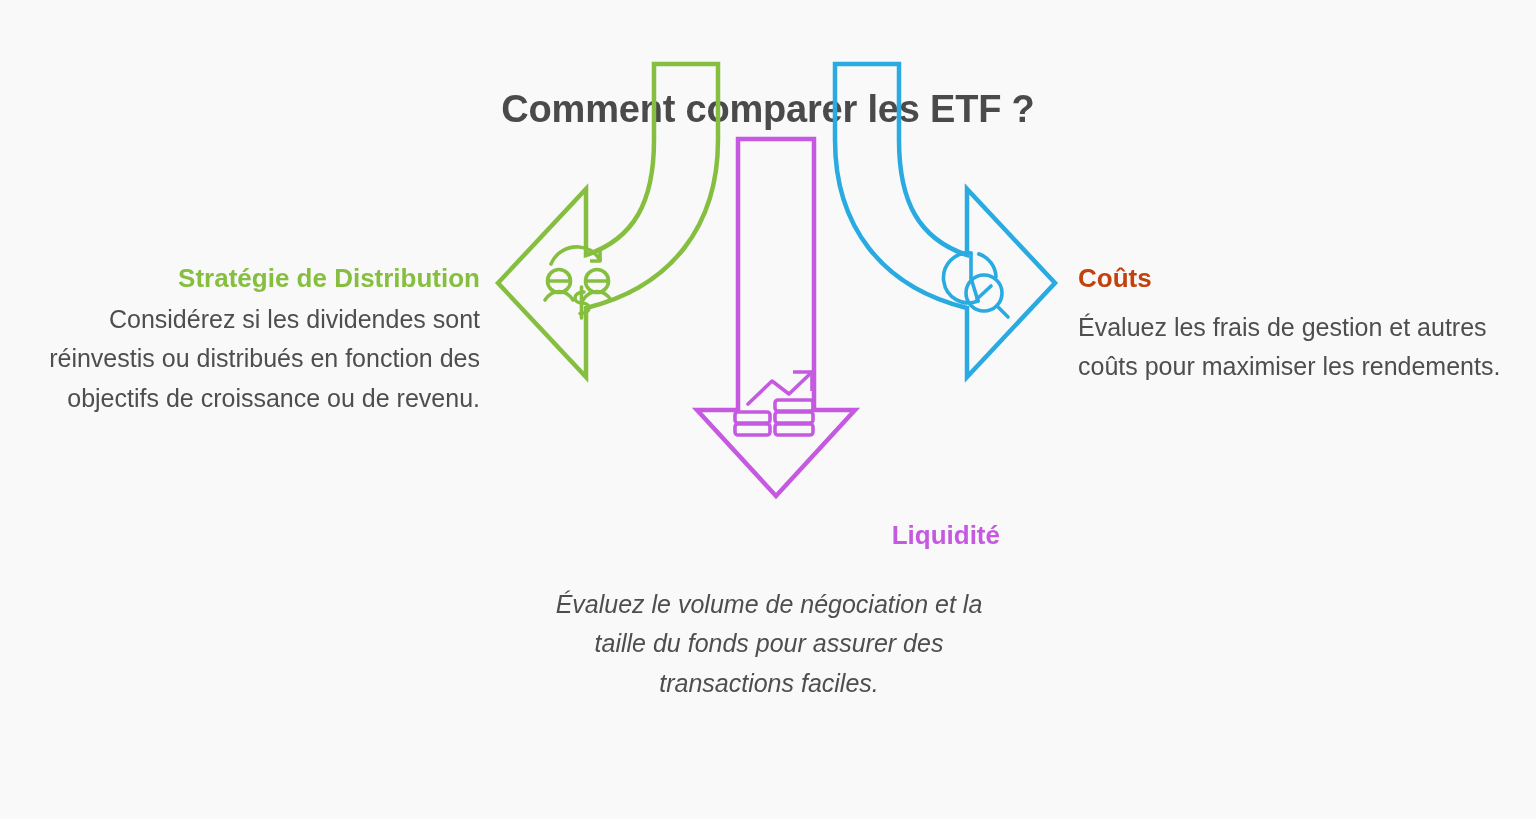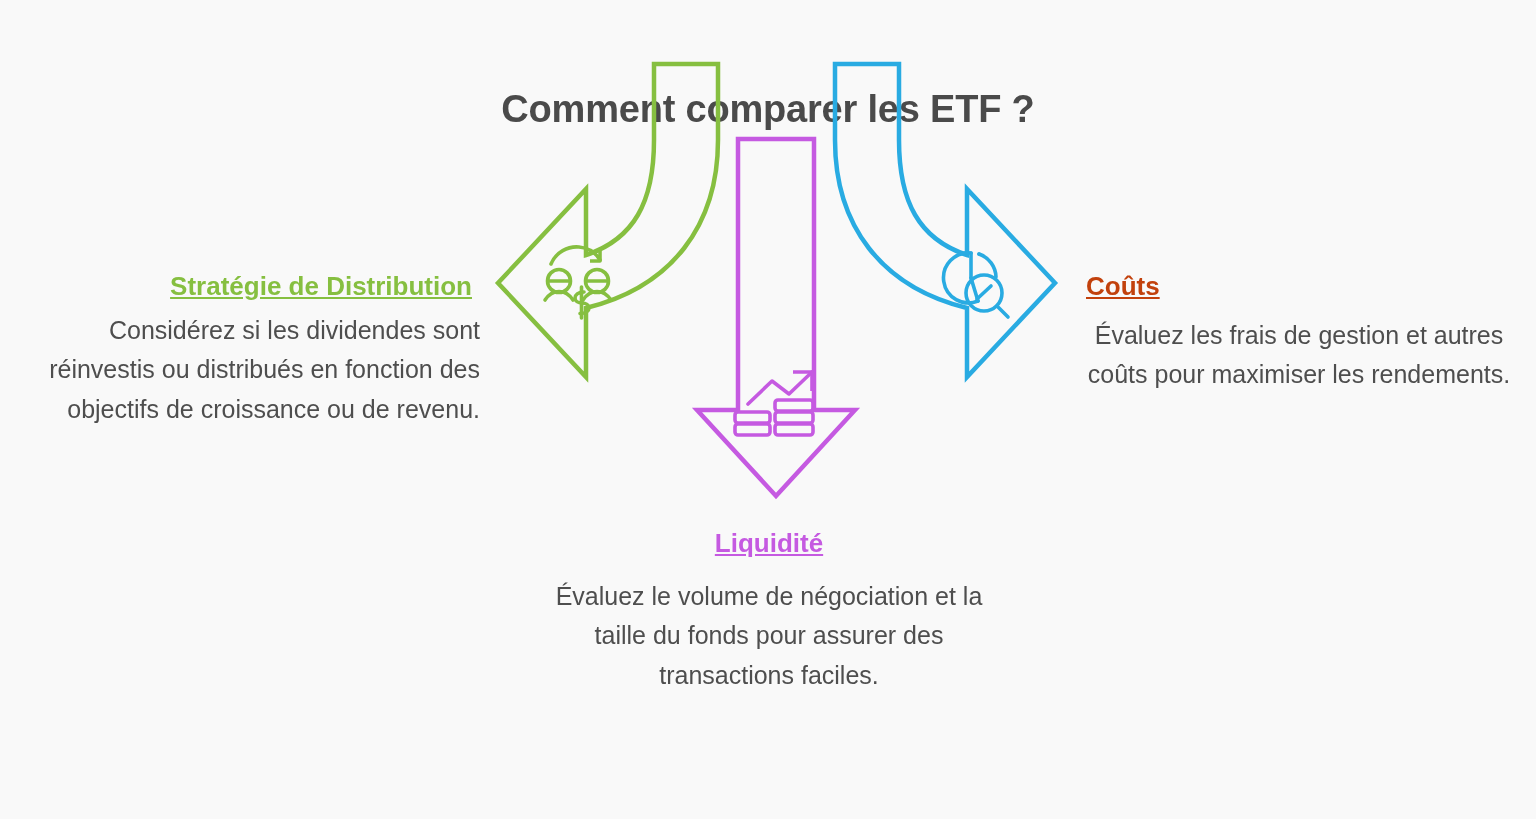--- a/index.html
+++ b/index.html
@@ -47,22 +47,21 @@
   }
   .diagram-layer svg { display: block; }
 
   
   .node-block { position: absolute; }
 
   .node-heading {
     font-size: 26px;
     font-weight: bold;
     line-height: 1.25;
-    margin: 8px;
-    text-decoration: underline;
+    margin: 0;
   }
   .node-body {
     font-size: 25px;
     font-weight: normal;
     line-height: 1.58;
     color: #4e4e4e;
     margin: 0;
   }
 
   
@@ -76,31 +75,31 @@
   #node-strategy .node-body { margin-top: 5px; }
 
   
   #node-costs {
     left: 1078px;
     top: 262px;
     width: 442px;
     text-align: left;
   }
   #node-costs .node-heading { color: #c2410c; }
-  #node-costs .node-body { margin-top: 13px; text-align: center; }
+  #node-costs .node-body { margin-top: 13px; }
 
   
   #node-liquidity {
     left: 538px;
     top: 519px;
     width: 462px;
     text-align: center;
   }
-  #node-liquidity .node-heading { color: #c55ae1; }
-  #node-liquidity .node-body { margin-top: 17px; }
+  #node-liquidity .node-heading { color: #c55ae1; text-align: right; }
+  #node-liquidity .node-body { margin-top: 33px; font-style: italic; }
 </style>
 </head>
 <body>
 
 <div id="infographic">
 
   <h1 class="page-title">Comment comparer les ETF ?</h1>
 
   <div class="diagram-layer">
     <svg width="1536" height="819" viewBox="0 0 1536 819" xmlns="http://www.w3.org/2000/svg">

